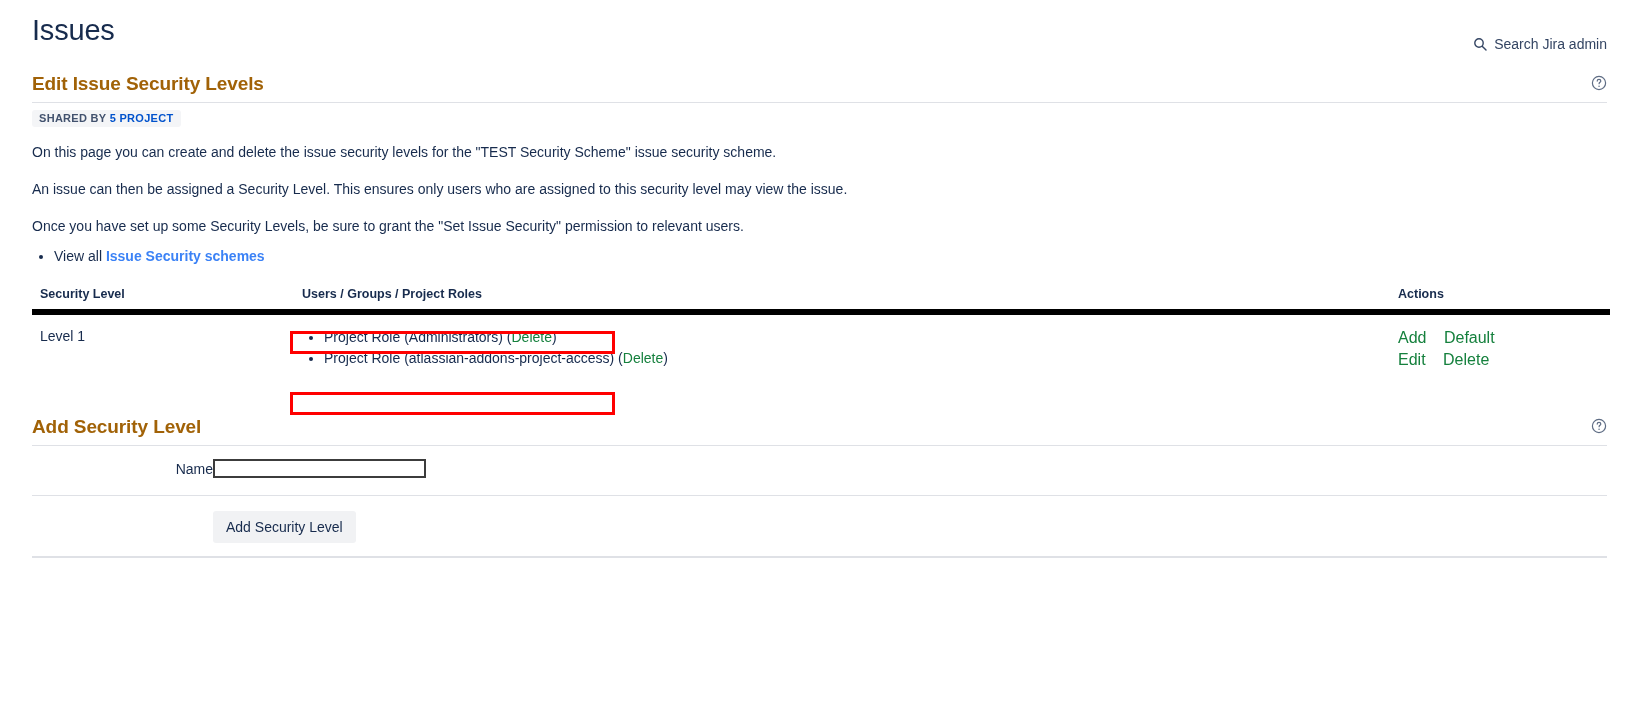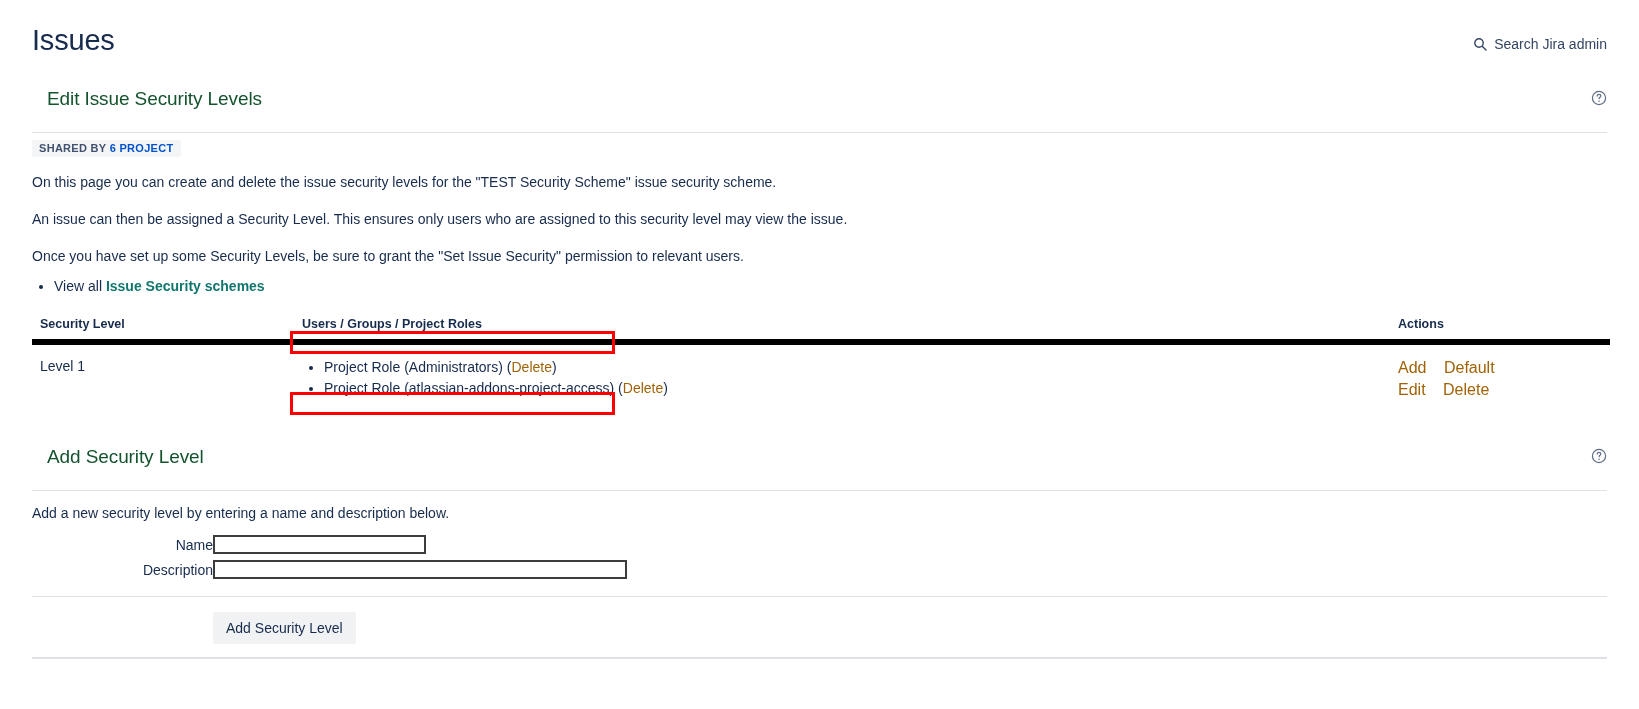--- a/index.html
+++ b/index.html
@@ -22,21 +22,21 @@
   }
 
   
   .topbar {
     position: relative;
     height: 72px;
   }
   .page-title {
     position: absolute;
     left: 0;
-    top: 22px;
+    top: 12px;
     font-size: 29px;
     font-weight: 500;
     letter-spacing: -0.2px;
     color: #172b4d;
     line-height: 36px;
   }
   .admin-search {
     position: absolute;
     right: 0;
     top: 36px;
@@ -48,25 +48,25 @@
     cursor: pointer;
   }
   .admin-search svg { display: block; }
 
   
   .section-head {
     position: relative;
     margin-top: 0;
   }
   .section-head h2 {
-    margin: 15px;
+    margin: 0;
     font-size: 19px;
-    font-weight: 400;
+    font-weight: 700;
     line-height: 24px;
-    color: #14532d;
+    color: #a16207;
     padding-bottom: 6px;
     letter-spacing: -0.1px;
   }
   .section-rule {
     border: 0;
     border-top: 1px solid #dfe1e6;
     margin: 0;
   }
   .help-icon {
     position: absolute;
@@ -106,26 +106,26 @@
   .desc-block-3 { margin-top: 20px; }
 
   ul.view-all {
     margin: 12px 0 0 0;
     padding-left: 22px;
     font-size: 14px;
     line-height: 18px;
   }
   ul.view-all li::marker { color: #172b4d; }
   a.link {
-    color: #a16207;
+    color: #15803d;
     text-decoration: none;
     cursor: pointer;
   }
   a.strong-link {
-    color: #0f766e;
+    color: #3b82f6;
     font-weight: bold;
     text-decoration: none;
     cursor: pointer;
   }
 
   
   table.levels {
     width: 100%;
     border-collapse: collapse;
     margin-top: 22px;
@@ -260,21 +260,21 @@
       <svg width="16" height="16" viewBox="0 0 16 16" fill="none" stroke="#5e6c84" stroke-width="1.2">
         <circle cx="8" cy="8" r="6.6"></circle>
         <path d="M6.2 6.1c0-1 .8-1.7 1.8-1.7s1.8.7 1.8 1.6c0 1.4-1.7 1.3-1.7 2.7" stroke-linecap="round"></path>
         <circle cx="8.05" cy="11.3" r="0.75" fill="#5e6c84" stroke="none"></circle>
       </svg>
     </span>
   </div>
 
   <div class="shared-badge">
     <span>SHARED BY</span>
-    <span class="count">6 PROJECT</span>
+    <span class="count">5 PROJECT</span>
   </div>
 
   <p class="desc desc-block-1">On this page you can create and delete the issue security levels for the "TEST Security Scheme" issue security scheme.</p>
   <p class="desc desc-block-2">An issue can then be assigned a Security Level. This ensures only users who are assigned to this security level may view the issue.</p>
   <p class="desc desc-block-3">Once you have set up some Security Levels, be sure to grant the "Set Issue Security" permission to relevant users.</p>
 
   <ul class="view-all">
     <li>
       <span>View all</span>
       <a class="strong-link">Issue Security schemes</a>
@@ -312,36 +312,29 @@
     <hr class="section-rule">
     <span class="help-icon">
       <svg width="16" height="16" viewBox="0 0 16 16" fill="none" stroke="#5e6c84" stroke-width="1.2">
         <circle cx="8" cy="8" r="6.6"></circle>
         <path d="M6.2 6.1c0-1 .8-1.7 1.8-1.7s1.8.7 1.8 1.6c0 1.4-1.7 1.3-1.7 2.7" stroke-linecap="round"></path>
         <circle cx="8.05" cy="11.3" r="0.75" fill="#5e6c84" stroke="none"></circle>
       </svg>
     </span>
   </div>
 
-  <div class="add-desc">Add a new security level by entering a name and description below.</div>
 
   <table class="form">
     <tbody>
       <tr>
         <td class="form-label">Name</td>
         <td>
           <input class="text-field name-field" type="text" placeholder="" style="">
         </td>
       </tr>
-      <tr>
-        <td class="form-label">Description</td>
-        <td>
-          <input class="text-field desc-field" type="text" placeholder="" style="">
-        </td>
-      </tr>
     </tbody>
   </table>
 
   <hr class="form-rule">
 
   <div class="submit-row">
     <button class="submit-btn">Add Security Level</button>
   </div>
 
   <hr class="bottom-rule">

